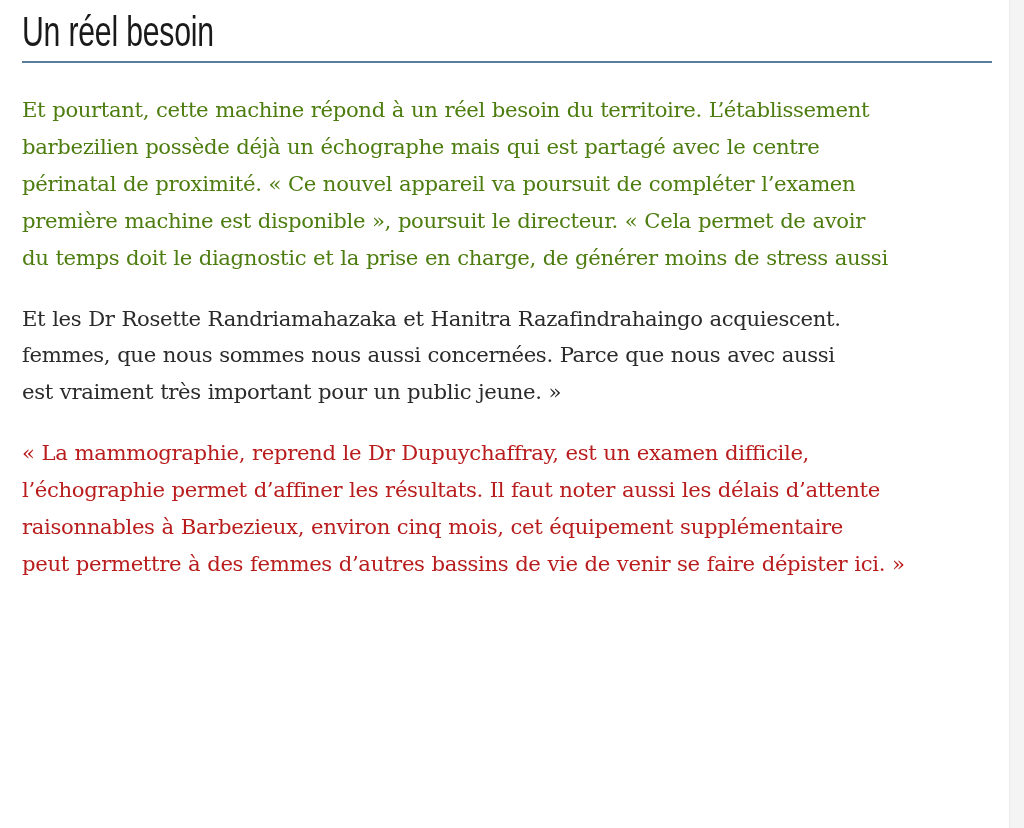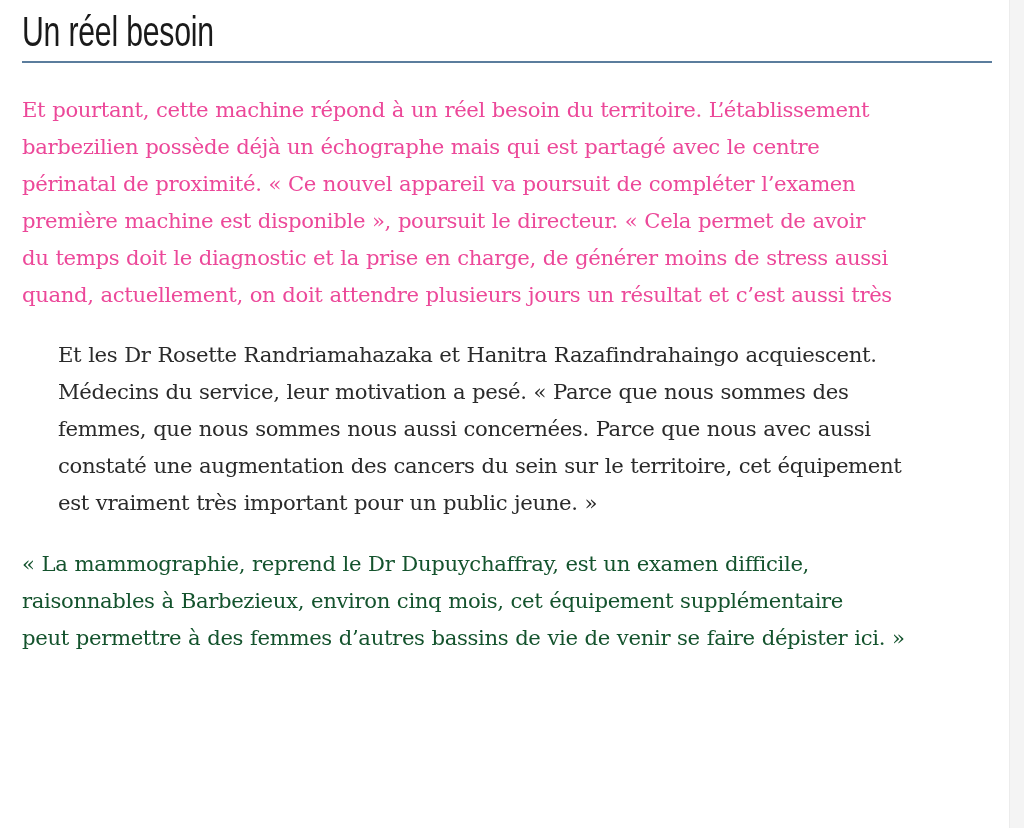--- a/index.html
+++ b/index.html
@@ -75,36 +75,34 @@
     }
   </style>
 </head>
 <body>
 
 <div class="article">
   <h2 class="section-title" style="color: rgb(26, 26, 26);">Un réel besoin</h2>
   <div class="title-rule" style="background: rgb(91, 125, 157);"></div>
 
   <div class="body-text">
-    <p class="para" style="color: #ec4899;">
+    <p class="para" style="color: #4d7c0f;">
       <span class="line">Et pourtant, cette machine répond à un réel besoin du territoire. L’établissement</span>
       <span class="line">barbezilien possède déjà un échographe mais qui est partagé avec le centre</span>
       <span class="line">périnatal de proximité. « Ce nouvel appareil va poursuit de compléter l’examen</span>
       <span class="line">première machine est disponible », poursuit le directeur. « Cela permet de avoir</span>
       <span class="line">du temps doit le diagnostic et la prise en charge, de générer moins de stress aussi</span>
-      <span class="line">quand, actuellement, on doit attendre plusieurs jours un résultat et c’est aussi très</span>
     </p>
-    <p class="para" style="color: rgb(42, 42, 42); margin-left: 36px;">
+    <p class="para" style="color: rgb(42, 42, 42);">
       <span class="line">Et les Dr Rosette Randriamahazaka et Hanitra Razafindrahaingo acquiescent.</span>
-      <span class="line">Médecins du service, leur motivation a pesé. « Parce que nous sommes des</span>
       <span class="line">femmes, que nous sommes nous aussi concernées. Parce que nous avec aussi</span>
-      <span class="line">constaté une augmentation des cancers du sein sur le territoire, cet équipement</span>
       <span class="line">est vraiment très important pour un public jeune. »</span>
     </p>
-    <p class="para" style="color: #14532d;">
+    <p class="para" style="color: #b91c1c;">
       <span class="line">« La mammographie, reprend le Dr Dupuychaffray, est un examen difficile,</span>
+      <span class="line">l’échographie permet d’affiner les résultats. Il faut noter aussi les délais d’attente</span>
       <span class="line">raisonnables à Barbezieux, environ cinq mois, cet équipement supplémentaire</span>
       <span class="line">peut permettre à des femmes d’autres bassins de vie de venir se faire dépister ici. »</span>
     </p>
   </div>
 </div>
 
 <div class="scroll-track"></div>
 
 </body></html>

